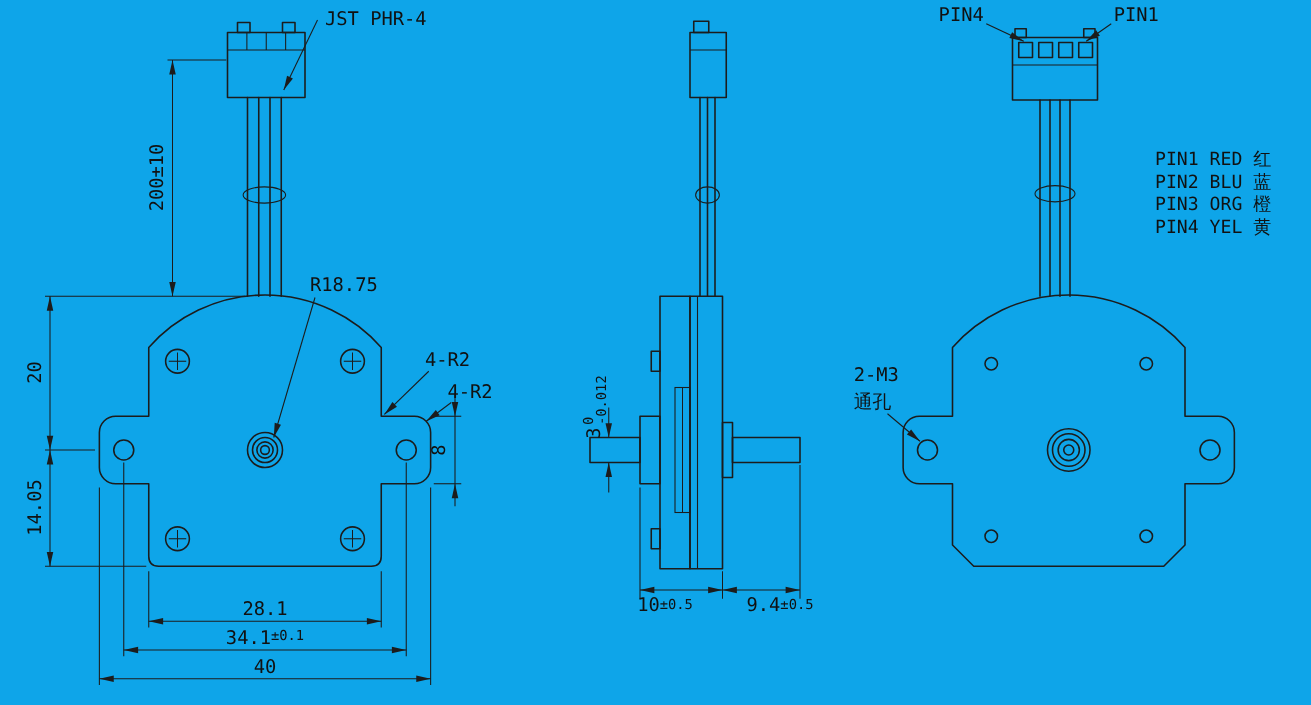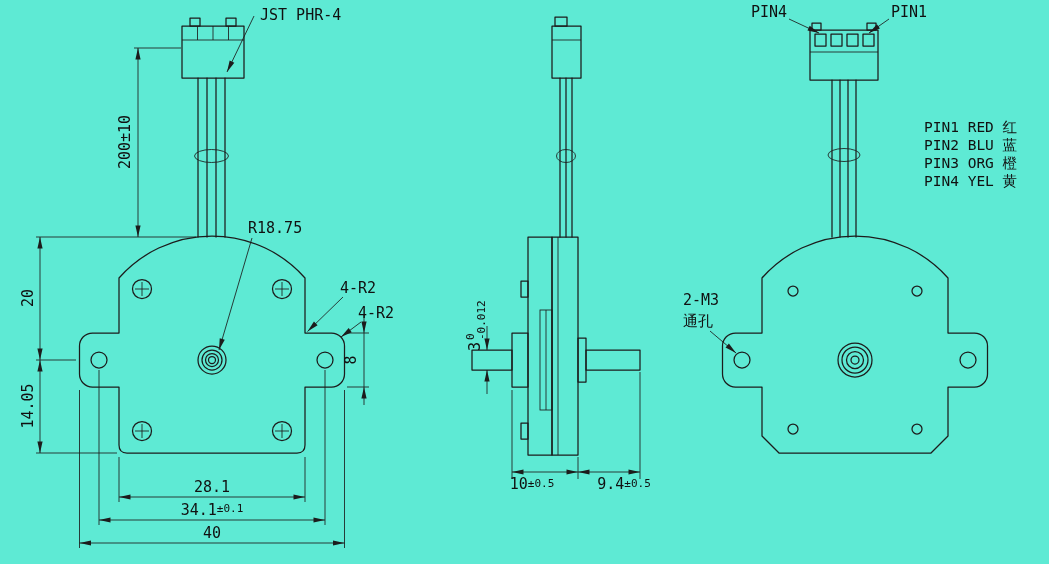--- a/index.html
+++ b/index.html
@@ -1,16 +1,16 @@
 <!DOCTYPE html>
 <html><head>
 <meta charset="utf-8">
 <style>
   html,body{margin:0;padding:0;background:#ffffff;}
-  .page{position:relative;width:1049px;height:564px;background:#5eead4;overflow:hidden;
+  .page{position:relative;width:1049px;height:564px;background:#0ea5e9;overflow:hidden;
         font-family:"DejaVu Sans Mono","Liberation Mono",monospace;}
   svg{display:block;}
   .obj{fill:none;stroke:#1c1c1c;stroke-width:1.25;stroke-linejoin:round;stroke-linecap:round;}
   .thin{fill:none;stroke:#1c1c1c;stroke-width:0.85;}
   .dim{fill:none;stroke:#1c1c1c;stroke-width:0.85;}
   text{font-family:"DejaVu Sans Mono","Liberation Mono",monospace;font-size:15px;fill:#111111;}
   .tol{font-size:11px;}
   .tbl{font-size:14.5px;}
   #arr path{fill:#1c1c1c;stroke:none;}
 </style>

